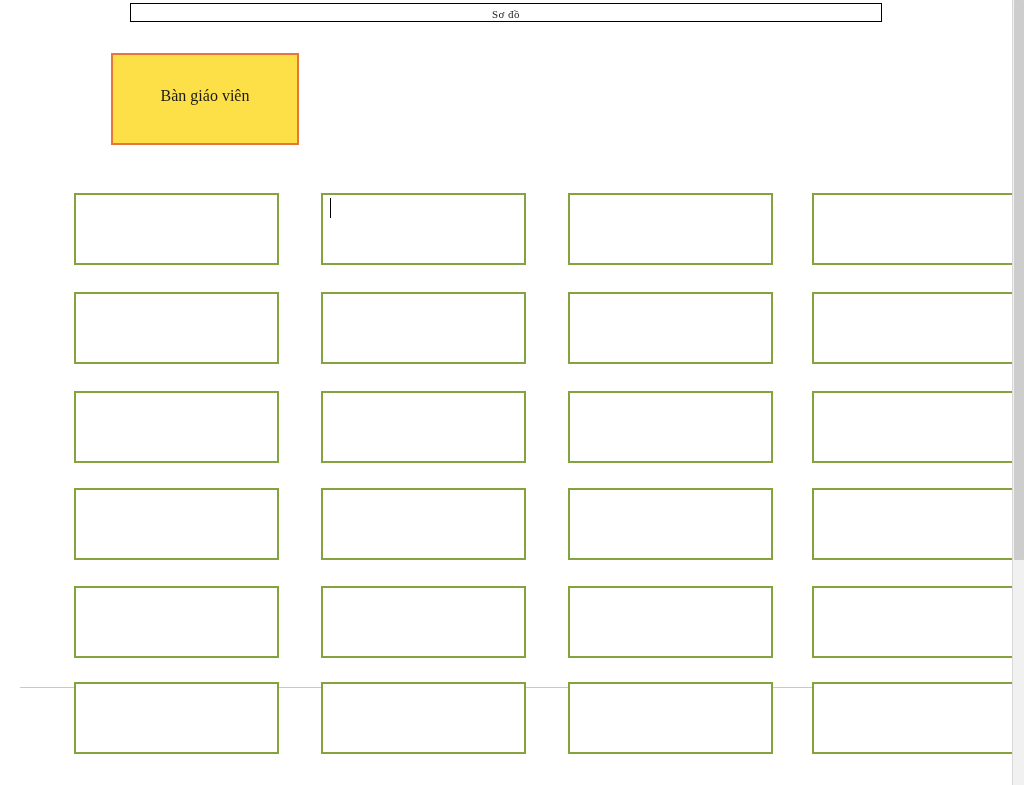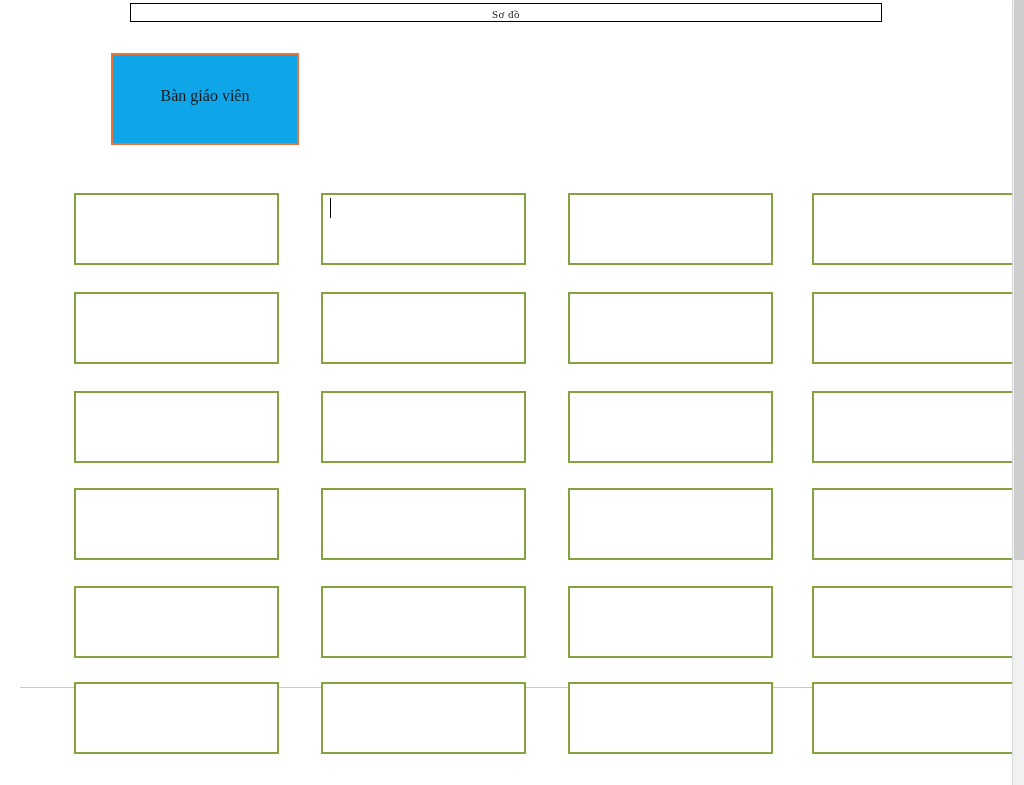--- a/index.html
+++ b/index.html
@@ -85,21 +85,21 @@
   }
 
   
   .teacher-desk {
     position: absolute;
     left: 91px;
     top: 53px;
     width: 188px;
     height: 92px;
     border: 2px solid #e8763a;
-    background: #0ea5e9;
+    background: #fde047;
     box-sizing: border-box;
     text-decoration: underline;
   }
   .teacher-desk-label {
     position: absolute;
     left: 0;
     right: 0;
     top: 32px;
     text-align: center;
     font-size: 16px;

